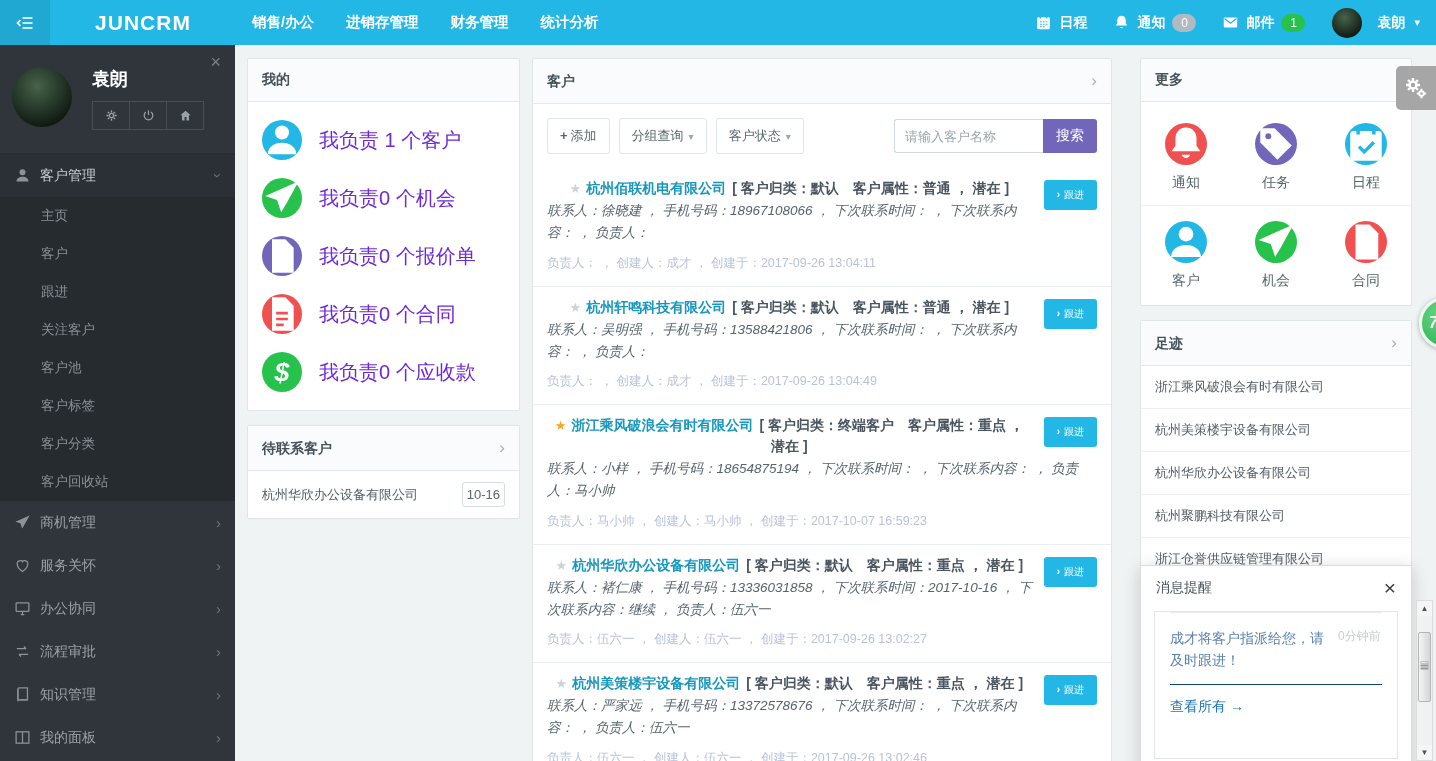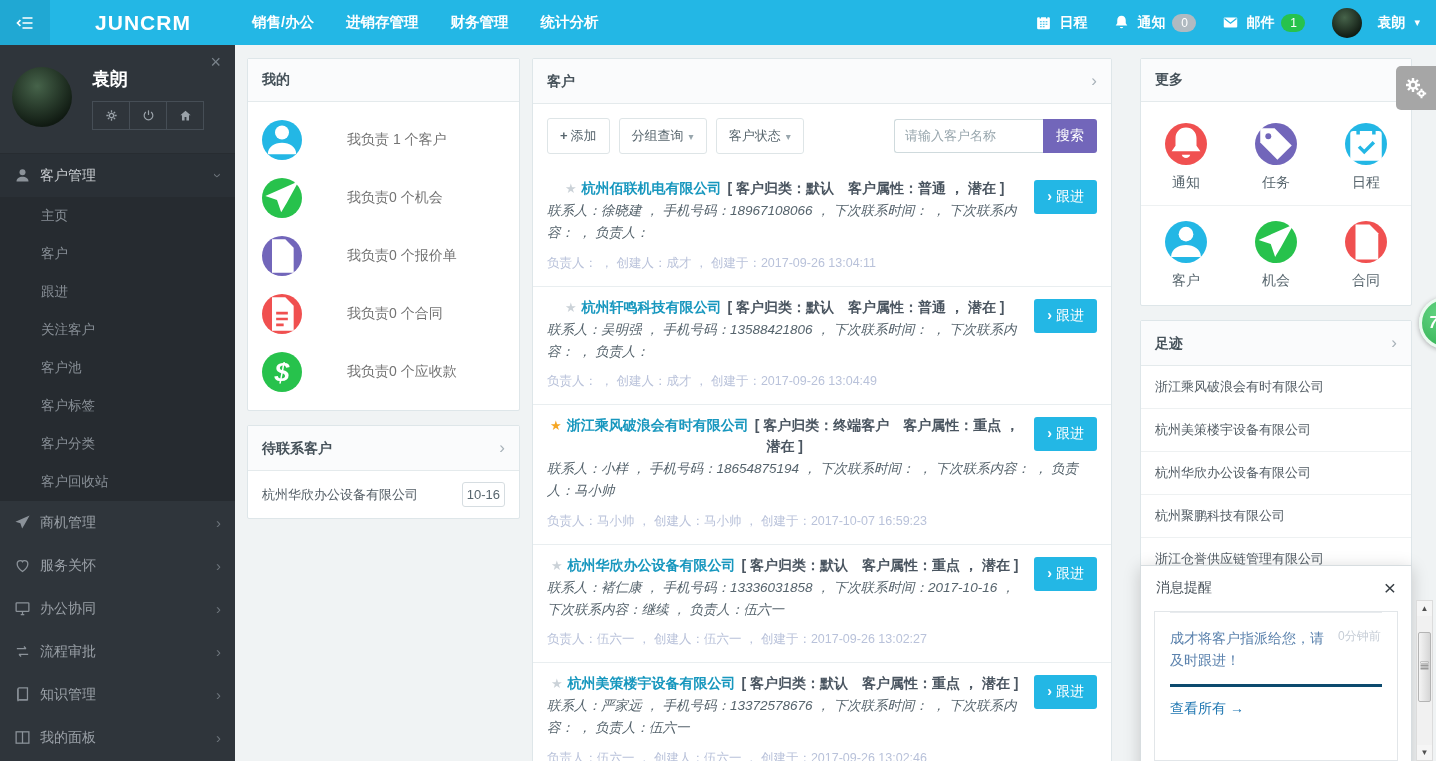--- a/index.html
+++ b/index.html
@@ -43,36 +43,36 @@
   .col3{width:272px;flex:none;}
   .panel{background:#fff;border:1px solid #dee6e9;border-radius:2px;}
   .panel-h{display:flex;align-items:flex-end;padding:12px 14px;border-bottom:1px solid #e4eaec;background:#fafbfc;
            font-size:14px;font-weight:bold;color:#46525a;}
   .panel-h .chev{margin-left:auto;color:#a8b2b9;font-size:17px;font-weight:normal;cursor:pointer;}
   
   .stat-row{display:flex;align-items:center;padding:6px 14px;height:46px;cursor:pointer;}
   .stats{padding:9px 0;}
   .stat-icon{width:40px;height:40px;border-radius:50%;margin-right:17px;display:flex;align-items:center;justify-content:center;color:#fff;flex:none;}
   .stat-icon svg{width:19px;height:19px;}
-  .stat-label{font-size:14px;color:#737373;margin-left:28px;}
+  .stat-label{font-size:20px;color:#6d28d9;}
   
   .pend-row{display:flex;align-items:center;padding:11px 14px;font-size:13px;color:#525c64;cursor:pointer;}
   .pend-badge{margin-left:auto;border:1px solid #d6dde1;border-radius:3px;padding:4px 4px;font-size:13px;color:#58666e;background:#fff;}
   
   .cust-panel{height:735px;overflow:hidden;}
   .toolbar{padding:14px;display:flex;align-items:center;}
   .btn{border:1px solid #dee5e7;background:#fff;color:#58666e;border-radius:3px;padding:8px 12px;font-size:13px;cursor:pointer;margin-right:9px;font-family:inherit;}
   .btn b{font-weight:bold;margin-right:3px;}
   .btn .dcaret{font-size:10px;color:#98a6ad;margin-left:5px;}
   .searchbox{margin-left:auto;display:flex;}
-  .searchbox input{width:128px;border:1px solid #cfdadd;border-right:none;border-radius:3px 0 0 3px;padding:8px 10px;font-size:13px;color:#555;outline:none;font-family:Liberation Serif, serif;}
+  .searchbox input{width:128px;border:1px solid #cfdadd;border-right:none;border-radius:3px 0 0 3px;padding:8px 10px;font-size:13px;color:#555;outline:none;font-family:Liberation Sans, sans-serif;}
   .searchbox input::placeholder{color:#98a6ad;}
   .btn-search{background:#7266ba;color:#fff;border:none;border-radius:0 3px 3px 0;padding:8px 13px;font-size:14px;cursor:pointer;font-family:inherit;}
   .cust{padding:10px 14px 6px;border-bottom:1px solid #e9eef0;overflow:hidden;}
-  .follow-btn{float:right;margin:2px 0 6px 12px;background:#23b7e5;color:#fff;border:none;border-radius:3px;padding:8px 13px;font-size:14px;cursor:pointer;font-family:inherit;}
+  .follow-btn{float:right;margin:2px 0 6px 12px;background:#23b7e5;color:#fff;border:none;border-radius:3px;padding:8px 13px;font-size:10px;cursor:pointer;font-family:inherit;}
   .follow-btn .fc{font-weight:bold;margin-right:4px;}
   .star{color:#cbd2d8;font-size:13px;margin-right:5px;cursor:pointer;}
   .star.on{color:#f5a623;}
   .c-l1{font-size:14px;color:#4a5560;font-weight:bold;line-height:1.5;text-align:center;}
   .c-name{color:#1797be;cursor:pointer;margin-right:6px;}
   .c-l2{font-style:italic;color:#56646d;font-size:13.5px;line-height:1.65;margin-top:1px;}
   .c-l3{color:#b9c2da;font-size:12.5px;margin:10px 0 8px;clear:both;}
   
   .grid{padding:6px 0 2px;}
   .grow{display:flex;padding:15px 0 13px;}
@@ -87,21 +87,21 @@
   .mt14{margin-top:14px;}
   
   .msg-pop{position:absolute;left:905px;top:520px;width:270px;height:260px;background:#fff;border:1px solid #d7dde0;
            box-shadow:0 3px 16px rgba(0,0,0,.18);z-index:40;}
   .msg-h{display:flex;align-items:center;padding:13px 15px 11px;font-size:14px;color:#4a545c;}
   .msg-x{margin-left:auto;font-size:21px;color:#363d43;cursor:pointer;line-height:.8;}
   .msg-card{margin:3px 13px 0;border:1px solid #e2e6e9;background:#fff;padding:0 15px;}
   .msg-row{display:flex;border-top:1px solid #e8ebee;padding:14px 0 12px;}
   .msg-text{flex:1;color:#5b82ad;font-size:14px;line-height:1.6;cursor:pointer;}
   .msg-time{width:44px;color:#c6cdd6;font-size:12px;line-height:1.5;padding-left:8px;}
-  .msg-all{border-top:3px solid #0c4a6e;padding:13px 0 42px;color:#2077b2;font-size:14px;cursor:pointer;}
+  .msg-all{border-top:1px solid #0c4a6e;padding:13px 0 42px;color:#2077b2;font-size:14px;cursor:pointer;}
   .msg-all .arr{font-weight:bold;margin-left:4px;}
   
   .gear-tab{position:absolute;right:0;top:66px;width:40px;height:44px;background:#a6a6a6;border-radius:5px 0 0 5px;
             display:flex;align-items:center;justify-content:center;color:#fff;cursor:pointer;z-index:50;}
   .float-77{position:absolute;left:1419px;top:297px;width:52px;height:52px;border-radius:50%;
             background:radial-gradient(circle at 35% 30%,#62d381,#2dad4e);border:3px solid #eafaef;
             box-shadow:0 1px 5px rgba(0,0,0,.3);color:#fff;font-weight:bold;font-style:italic;font-size:16px;
             display:flex;align-items:center;padding-left:7px;box-sizing:border-box;cursor:pointer;z-index:50;}
   .sbar{position:absolute;right:3px;top:600px;bottom:0;width:17px;background:#f1f1f1;border:1px solid #dcdcdc;z-index:45;
         display:flex;flex-direction:column;align-items:center;box-sizing:border-box;}

